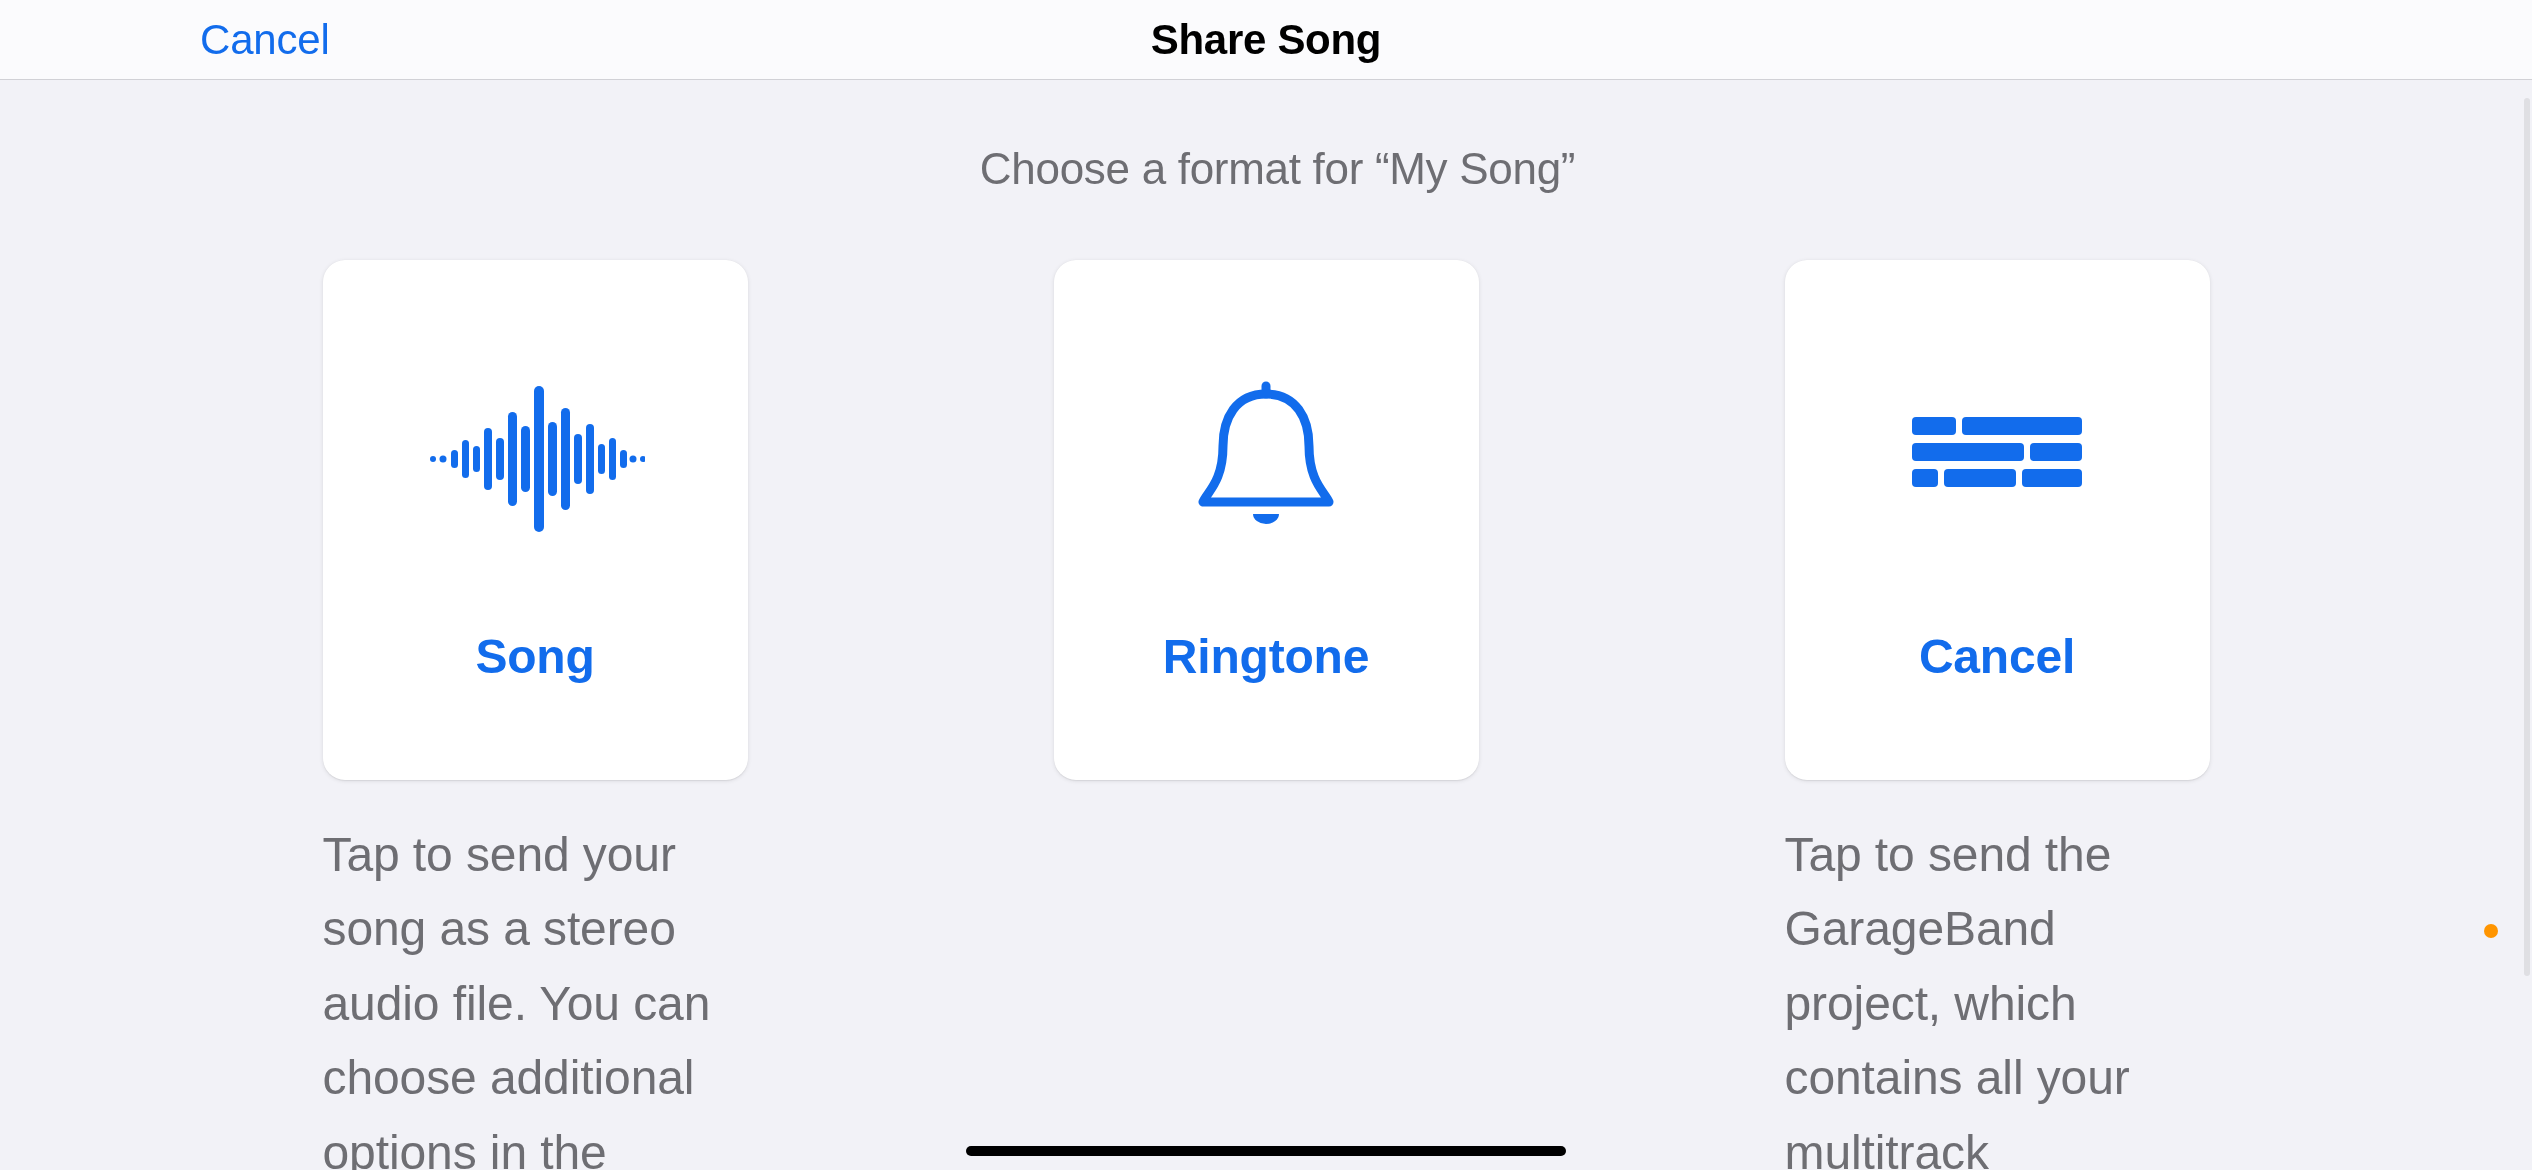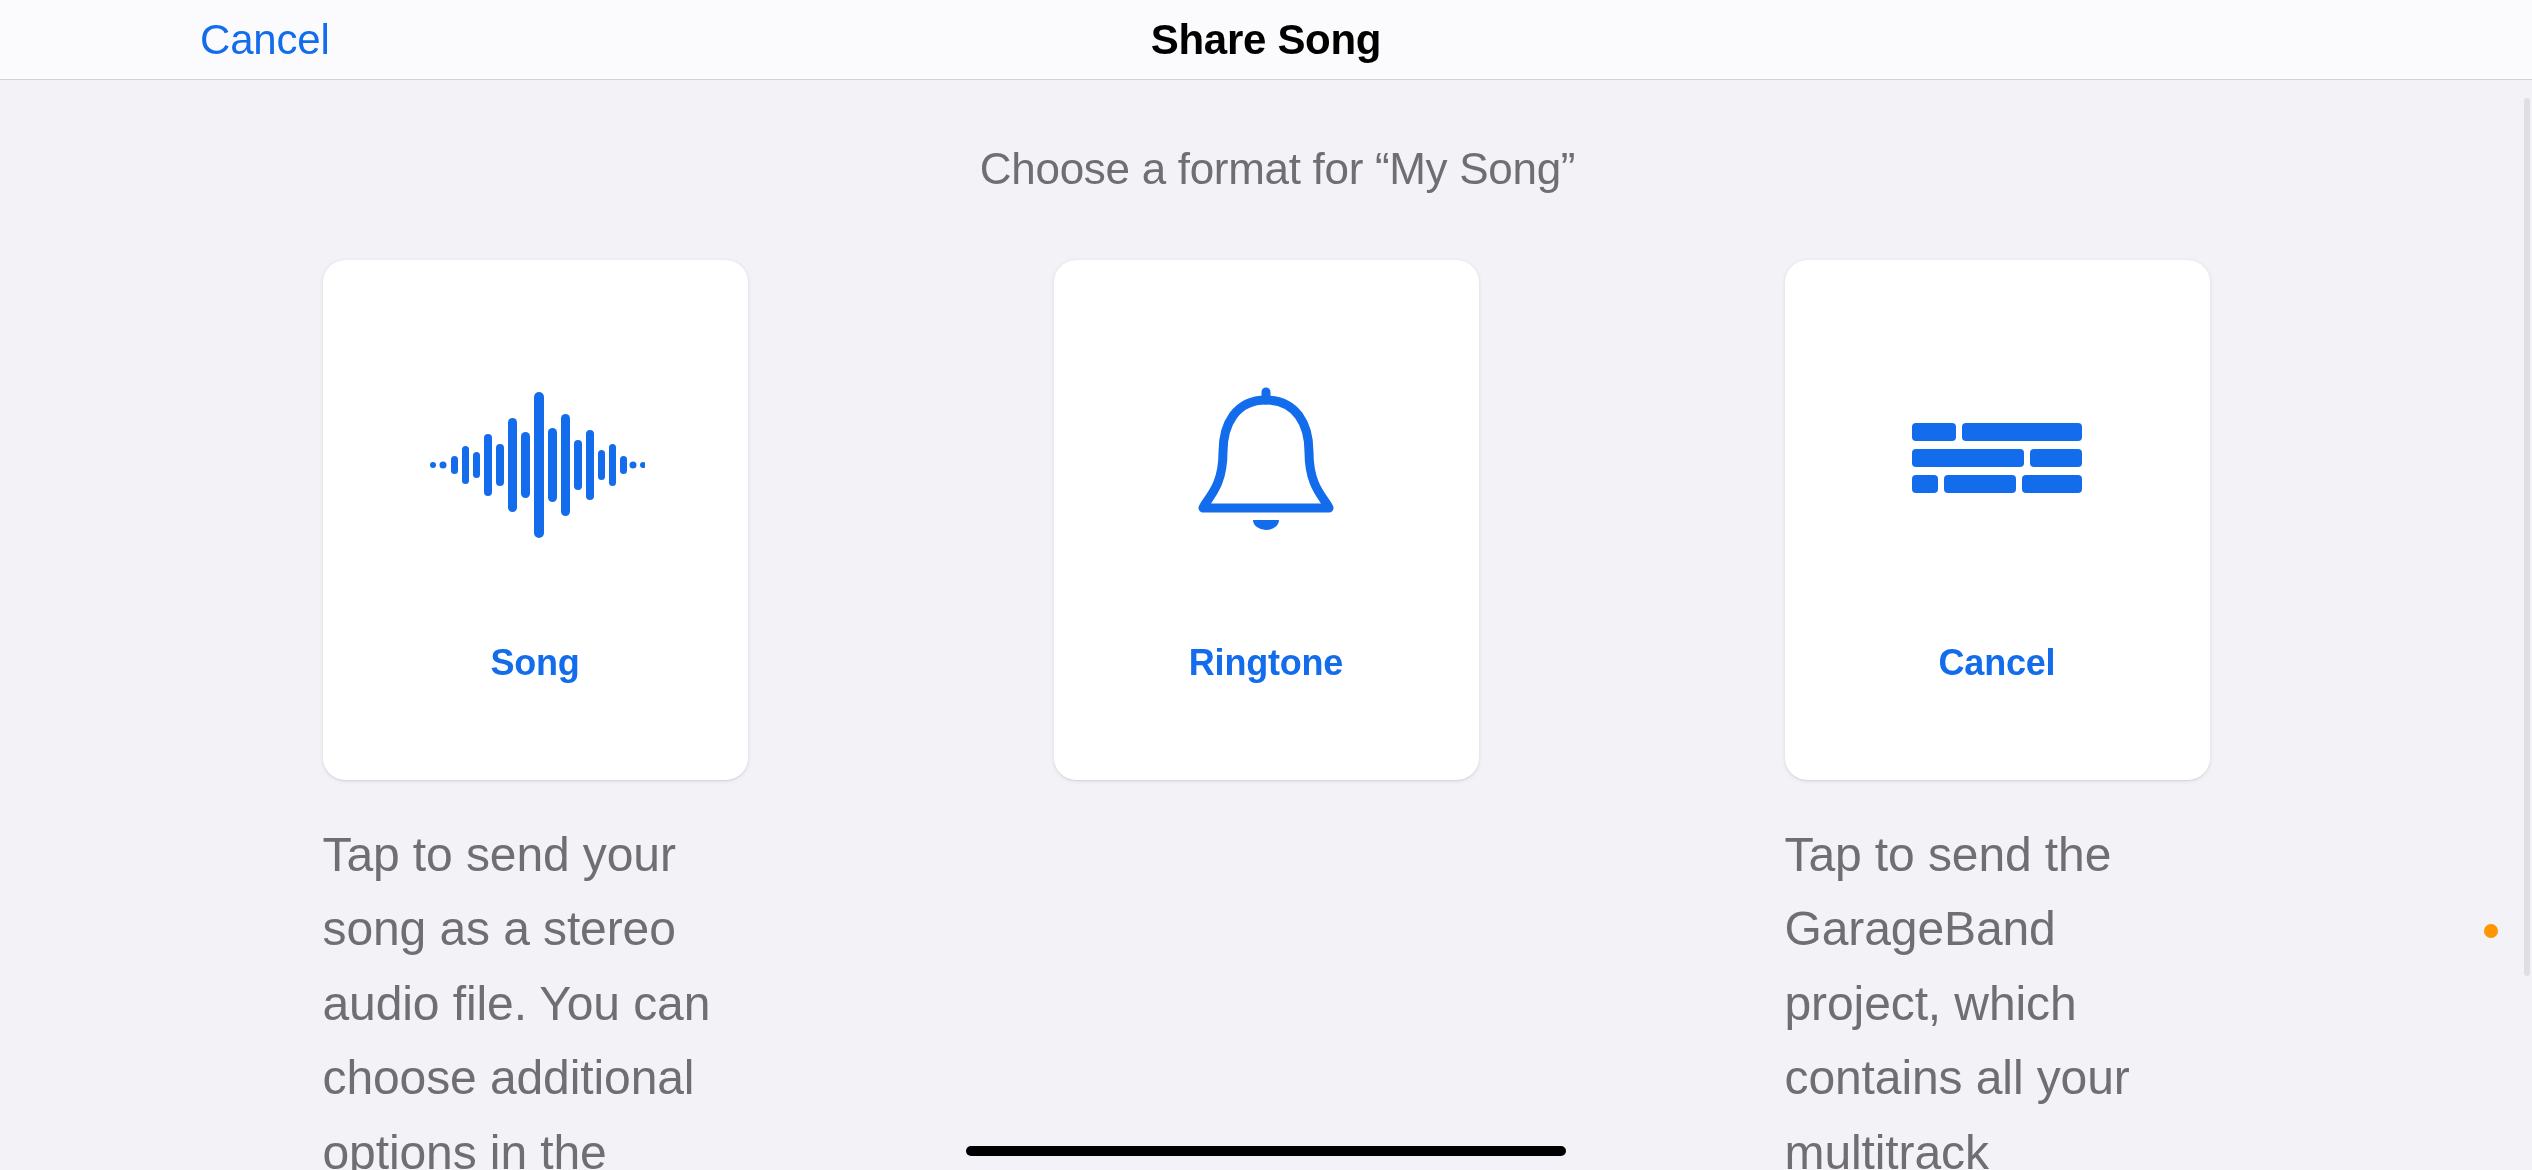--- a/index.html
+++ b/index.html
@@ -86,21 +86,21 @@
     }
     .card-icon-wrap {
       flex: 1;
       display: flex;
       align-items: center;
       justify-content: center;
       width: 100%;
       padding-top: 28px;
     }
     .card-label {
-      font-size: 36px;
+      font-size: 48px;
       font-weight: 600;
       color: #126cec;
       letter-spacing: -0.2px;
     }
     .card-desc {
       margin-top: 38px;
       font-size: 48px;
       line-height: 1.55;
       color: #6e6e73;
       letter-spacing: -0.1px;

